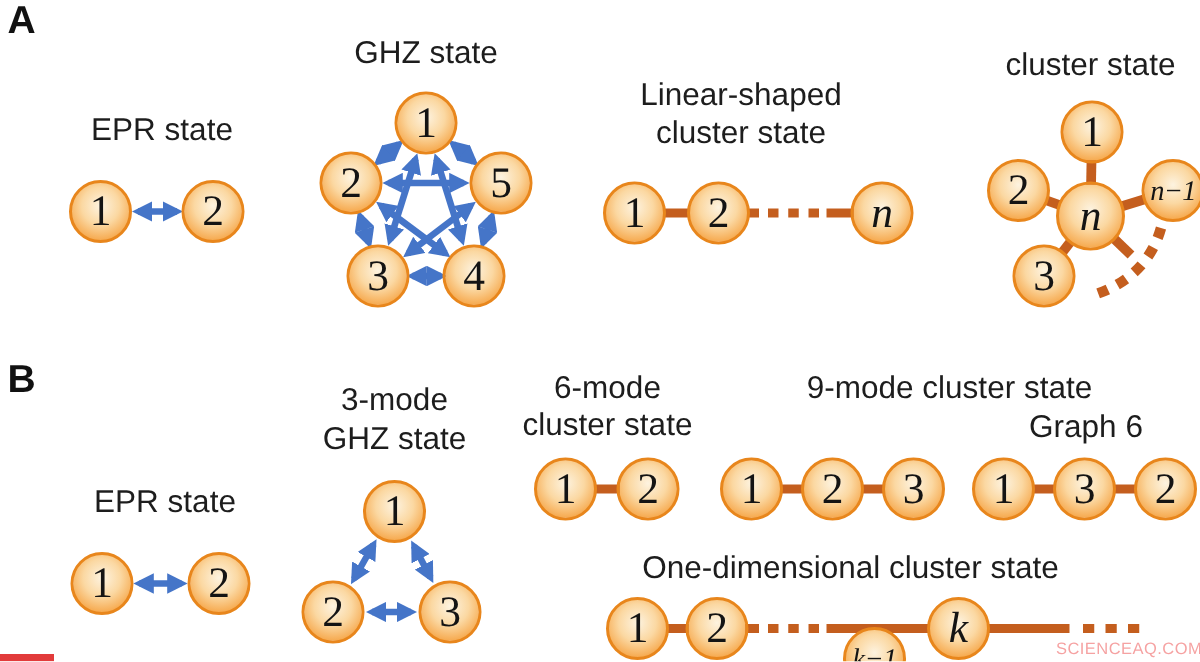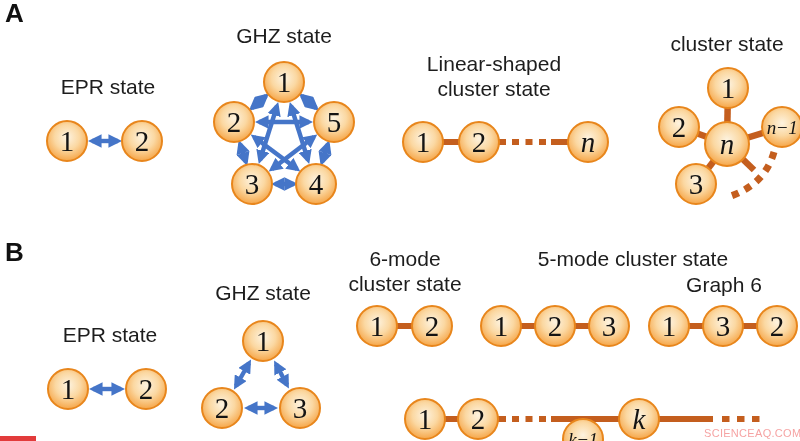--- a/index.html
+++ b/index.html
@@ -107,25 +107,27 @@
   <div class="panel-label" style="left:5px;top:-2px">A</div>
   <div class="panel-label" style="left:5px;top:237px">B</div>
 
   <div class="title" style="left:108px;top:75px">EPR state</div>
   <div class="title" style="left:284px;top:24px">GHZ state</div>
   <div class="title" style="left:494px;top:52px">Linear-shaped</div>
   <div class="title" style="left:494px;top:77px">cluster state</div>
   <div class="title" style="left:727px;top:32px">cluster state</div>
 
   <div class="title" style="left:110px;top:323px">EPR state</div>
+  <div class="title" style="left:263px;top:255px">3-mode</div>
   <div class="title" style="left:263px;top:281px">GHZ state</div>
   <div class="title" style="left:405px;top:247px">6-mode</div>
   <div class="title" style="left:405px;top:272px">cluster state</div>
-  <div class="title" style="left:633px;top:247px">5-mode cluster state</div>
+  <div class="title" style="left:633px;top:247px">9-mode cluster state</div>
   <div class="title" style="left:724px;top:273px">Graph 6</div>
+  <div class="title" style="left:567px;top:367px">One-dimensional cluster state</div>
 
   <div class="node" style="left:46px;top:120px">1</div>
   <div class="node" style="left:121px;top:120px">2</div>
 
   <div class="node" style="left:263px;top:61px">1</div>
   <div class="node" style="left:213px;top:101px">2</div>
   <div class="node" style="left:313px;top:101px">5</div>
   <div class="node" style="left:231px;top:163px">3</div>
   <div class="node" style="left:295px;top:163px">4</div>
 

